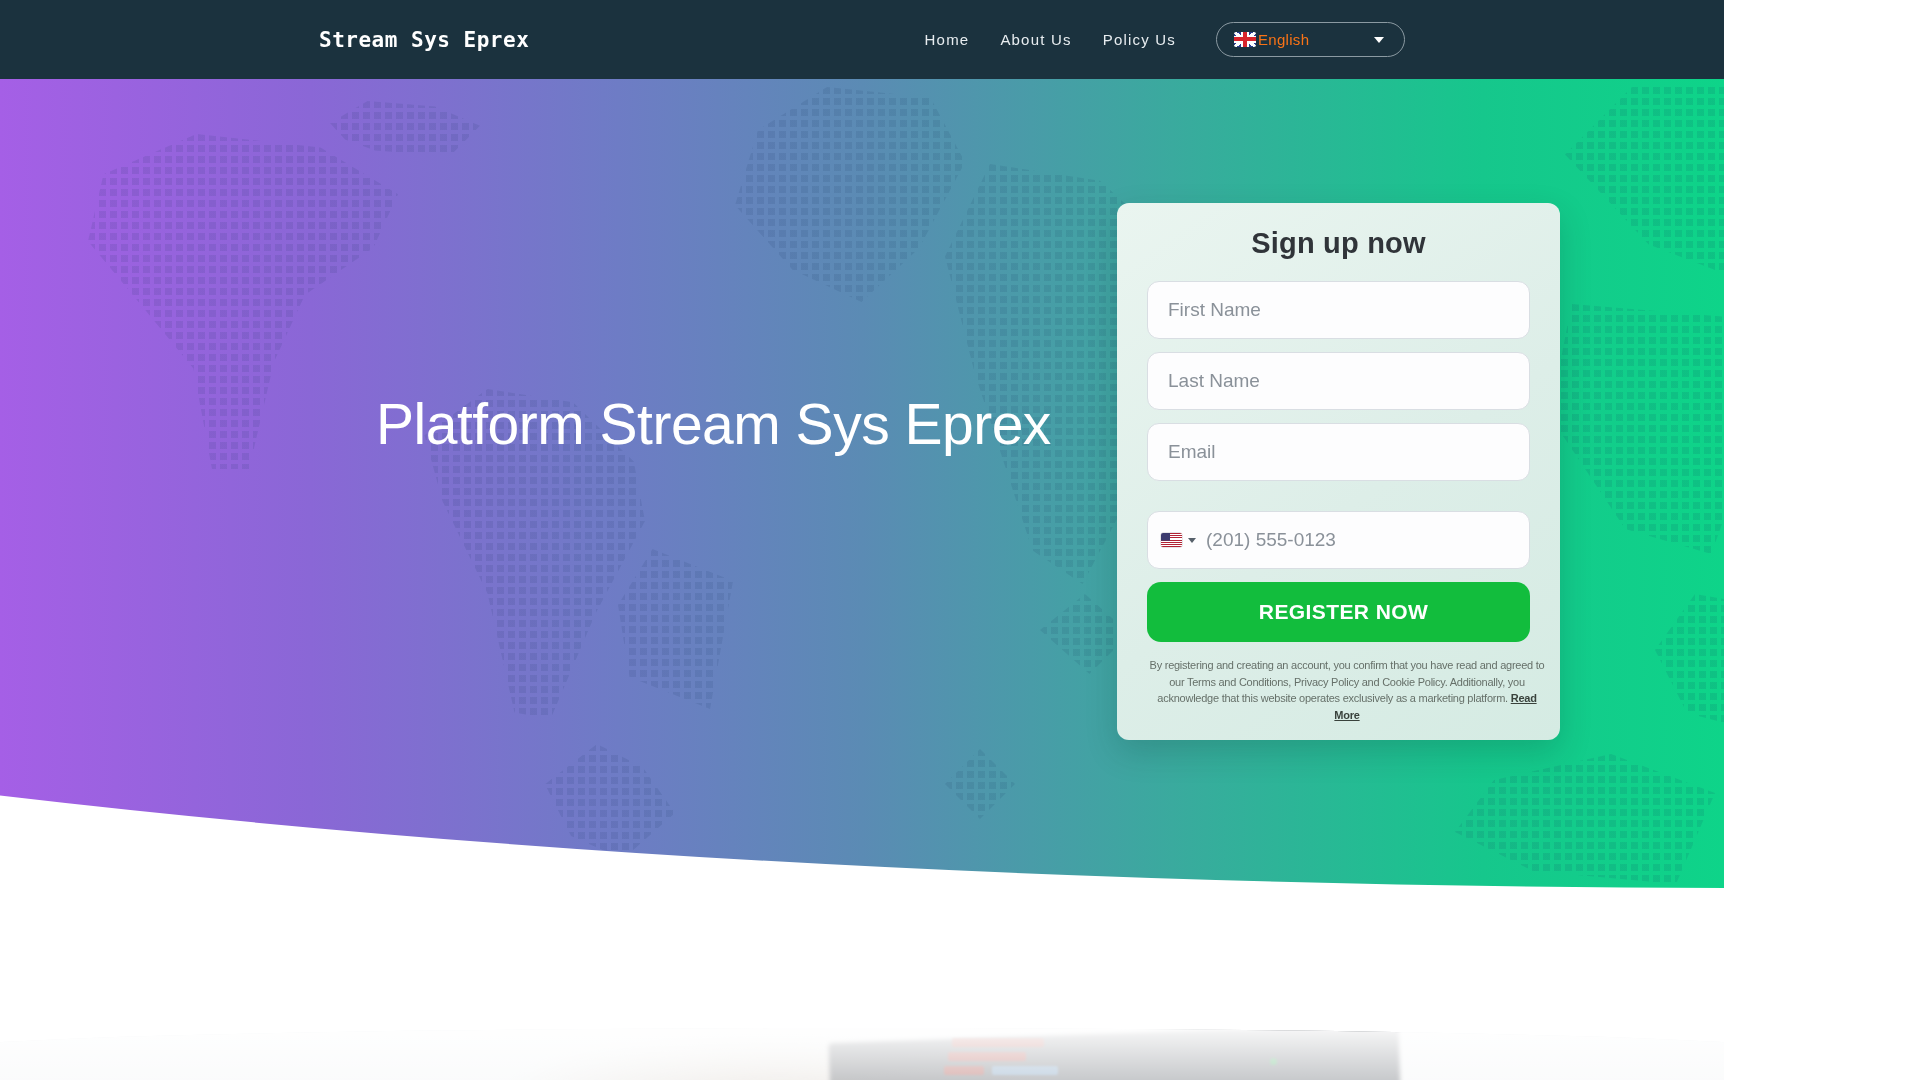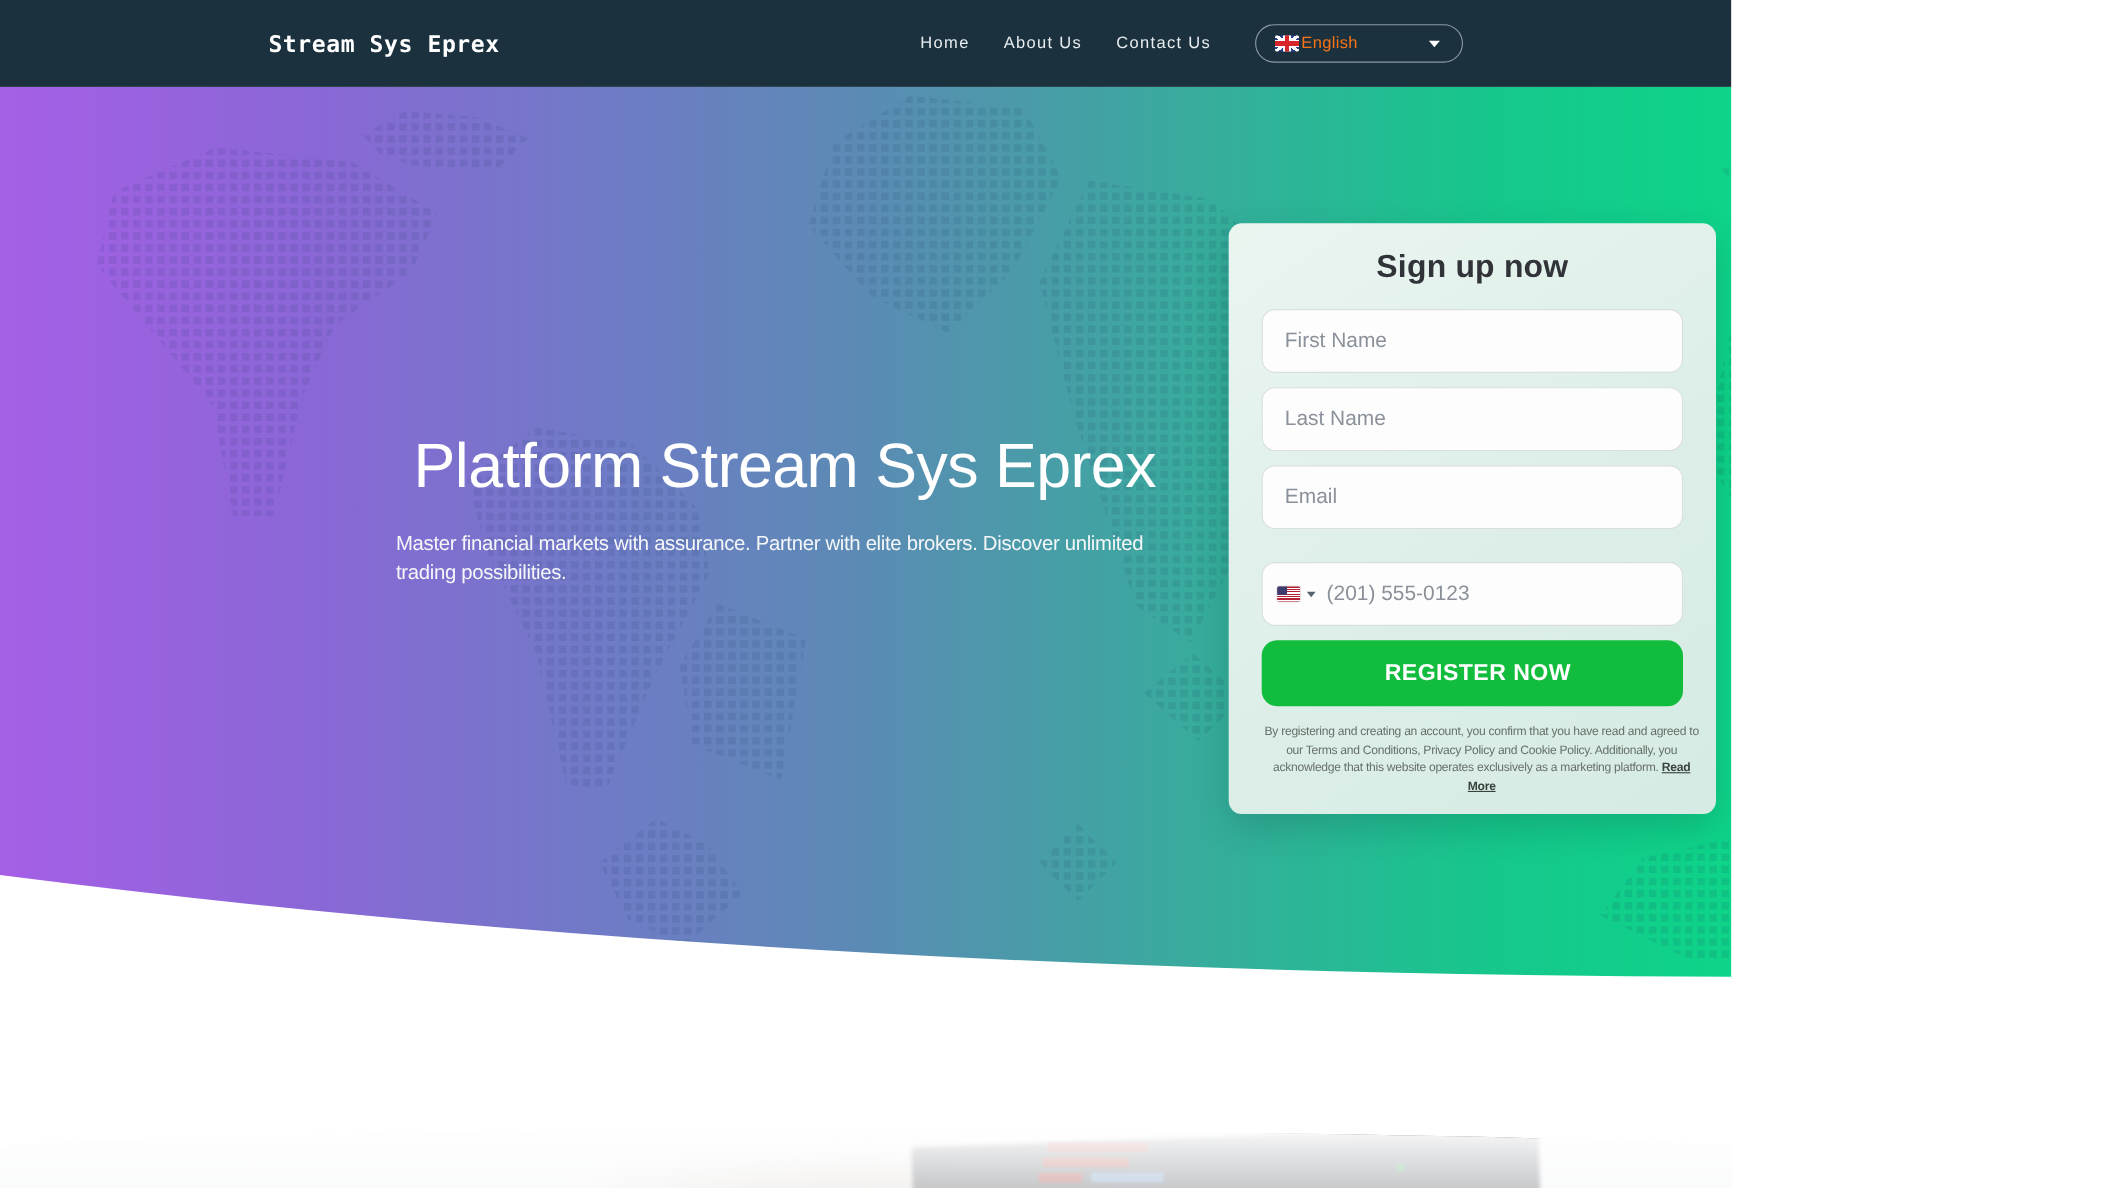--- a/index.html
+++ b/index.html
@@ -1,17 +1,17 @@
 <!DOCTYPE html>
 <html><head>
 <meta charset="utf-8">
 <style>
   html,body{margin:0;padding:0;}
   body{font-family:"Liberation Sans",sans-serif;background:#fff;}
-  .page{position:relative;width:1574px;height:1080px;overflow:hidden;background:#fff;}
+  .page{position:relative;width:1724px;height:1080px;overflow:hidden;background:#fff;}
 
   
   .header{position:relative;height:79px;background:#1b323e;z-index:30;}
   .header-inner{width:1086px;height:100%;margin:0 auto;display:flex;align-items:center;}
   .logo{font-family:"DejaVu Sans Mono",monospace;font-weight:700;font-size:21px;color:#fff;letter-spacing:.5px;flex:0 0 auto;}
   .header-spacer{flex:1 1 auto;}
   .nav{display:flex;align-items:center;gap:31px;}
   .nav a{color:#e8edf0;text-decoration:none;font-size:15px;letter-spacing:1.2px;cursor:pointer;}
   .lang-pill{margin-left:40px;display:flex;align-items:center;height:35px;width:189px;box-sizing:border-box;border:1px solid #8b9aa2;border-radius:17.5px;padding:0 20px 0 17px;cursor:pointer;background:transparent;}
   .lang-label{color:#f97316;font-size:15px;margin-left:2px;letter-spacing:.3px;}
@@ -70,21 +70,21 @@
 
 <div class="page">
 
   <div class="header">
     <div class="header-inner">
       <div class="logo">Stream Sys Eprex</div>
       <div class="header-spacer"></div>
       <div class="nav">
         <a>Home</a>
         <a>About Us</a>
-        <a>Contact Us</a>
+        <a>Policy Us</a>
       </div>
       <div class="lang-pill">
         <span class="uk-flag"></span>
         <span class="lang-label">English</span>
         <span class="lang-spacer"></span>
         <span class="chev"></span>
       </div>
     </div>
   </div>
 
@@ -99,21 +99,20 @@
     <div class="dots" style="left:945px;top:85px;width:250px;height:420px;clip-path:polygon(18% 0%,62% 4%,95% 22%,100% 40%,80% 72%,55% 100%,35% 92%,12% 50%,0% 22%);"></div>
     <div class="dots" style="left:1040px;top:515px;width:90px;height:80px;clip-path:polygon(50% 0%,100% 50%,55% 100%,0% 45%);"></div>
     <div class="dots" style="left:945px;top:670px;width:70px;height:70px;clip-path:polygon(50% 0%,100% 50%,50% 100%,0% 50%);"></div>
     <div class="dots" style="left:1565px;top:8px;width:335px;height:225px;clip-path:polygon(0% 30%,20% 0%,70% 0%,100% 10%,100% 100%,60% 90%,25% 70%);"></div>
     <div class="dots" style="left:1550px;top:225px;width:215px;height:250px;clip-path:polygon(10% 0%,80% 5%,100% 40%,75% 100%,35% 90%,0% 45%);"></div>
     <div class="dots" style="left:1655px;top:515px;width:160px;height:140px;clip-path:polygon(25% 0%,75% 10%,100% 50%,70% 100%,20% 85%,0% 40%);"></div>
     <div class="dots" style="left:1455px;top:675px;width:260px;height:130px;clip-path:polygon(15% 20%,60% 0%,100% 30%,85% 100%,30% 90%,0% 60%);"></div>
 
     <div class="hero-content">
       <h1 class="hero-title">Platform Stream Sys Eprex</h1>
-      <p class="hero-sub">Master financial markets with assurance. Partner with elite brokers. Discover unlimited trading possibilities.</p>
     </div>
 
     <div class="card">
       <h2 class="card-title">Sign up now</h2>
       <input class="field" type="text" placeholder="First Name" style="">
       <input class="field" type="text" placeholder="Last Name" style="">
       <input class="field" type="text" placeholder="Email" style="">
       <div class="phone-wrap">
         <input class="field" type="text" placeholder="(201) 555-0123" style="">
         <div class="phone-flag">

